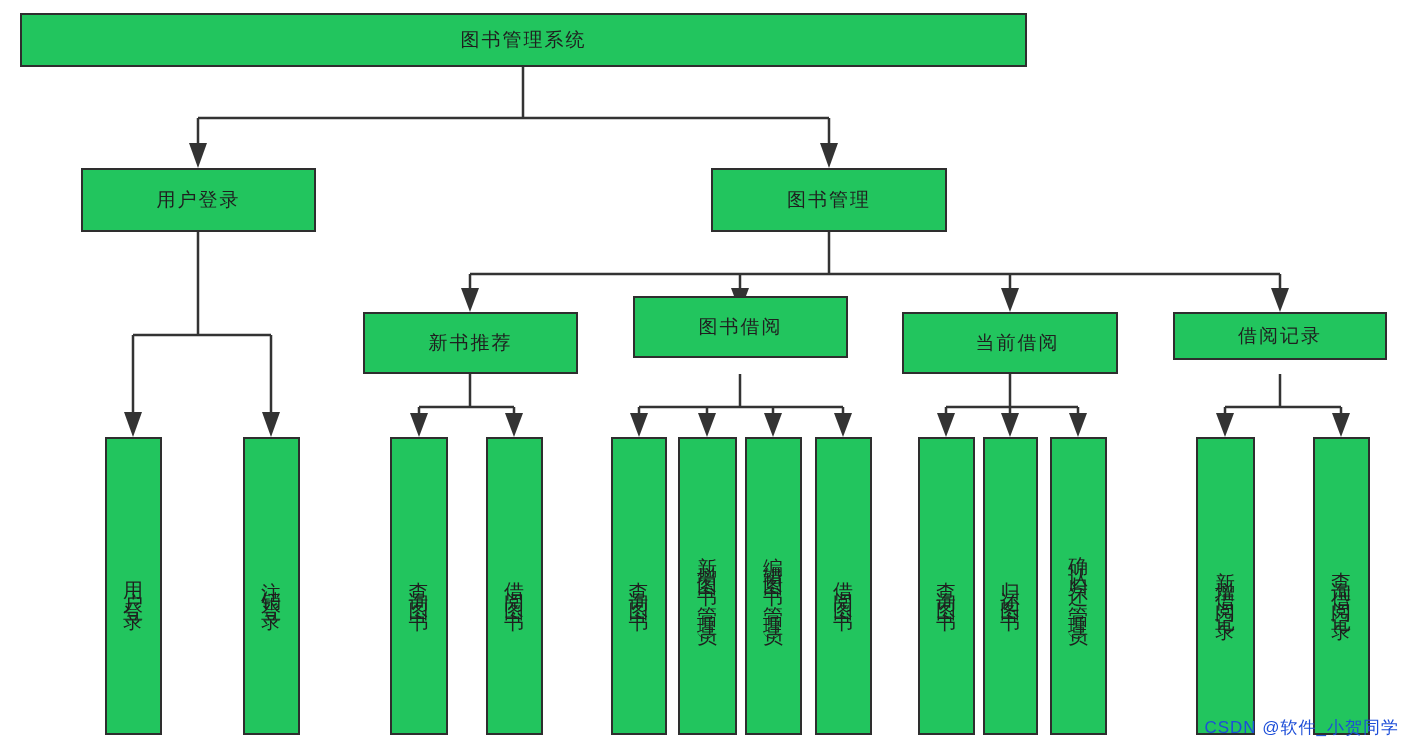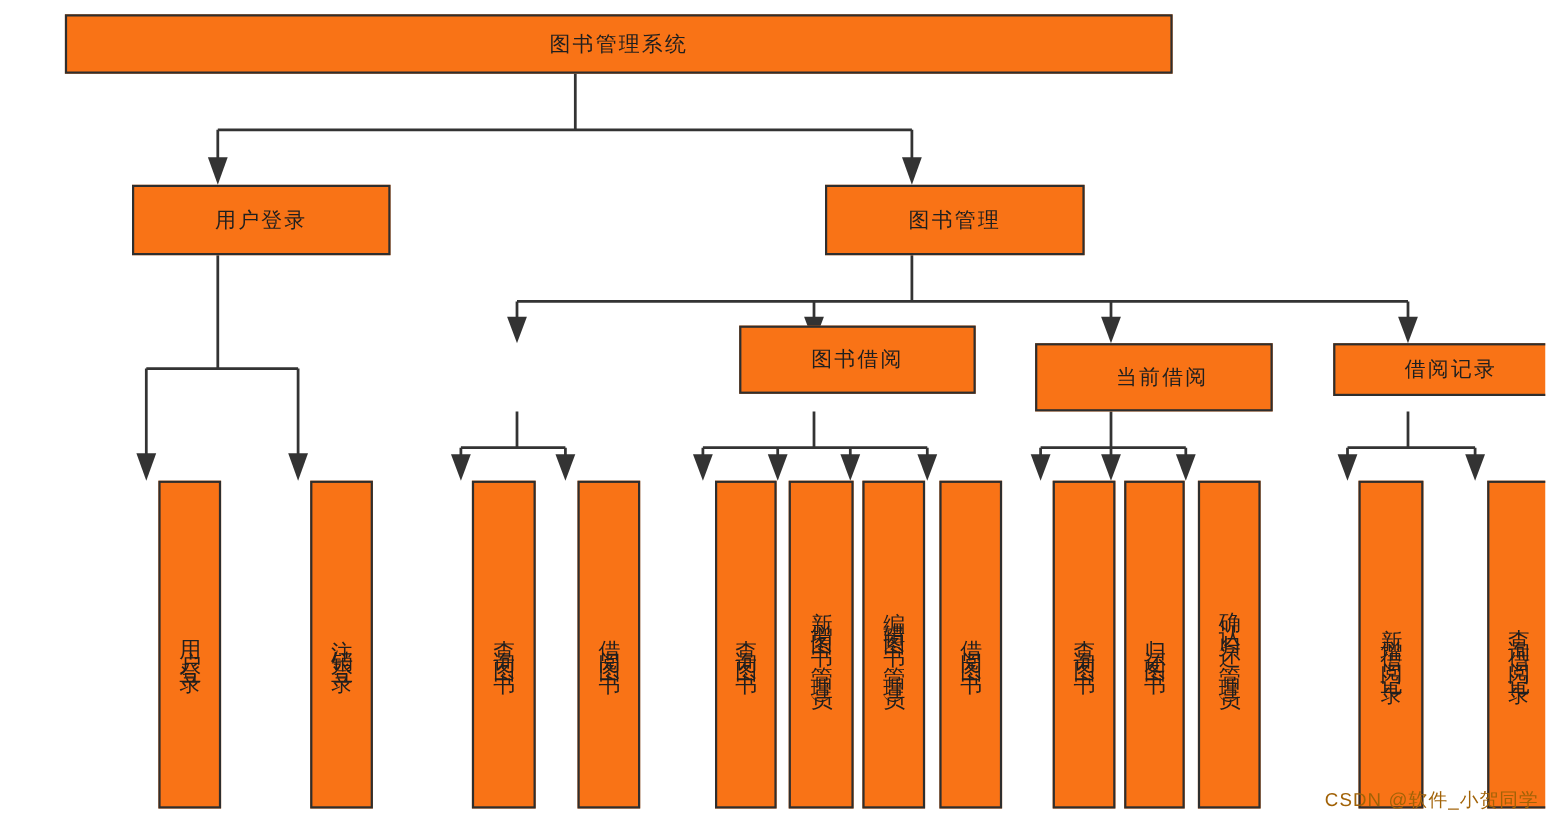--- a/index.html
+++ b/index.html
@@ -8,41 +8,41 @@
     width:1405px;height:747px;
     background:#ffffff;
     font-family:"Liberation Sans", sans-serif;
     overflow:hidden;
   }
   #wires{position:absolute;left:0;top:0;width:1405px;height:747px;}
   .node{
     position:absolute;
     box-sizing:border-box;
     border:2.5px solid #2e2e2e;
-    background:#f97316;
+    background:#22c55e;
     color:#1f1f1f;
-    display:flex;align-items:center;justify-content:center;margin-left:39px;
+    display:flex;align-items:center;justify-content:center;
   }
   .hnode{
     font-size:19px;
     letter-spacing:2px;
     white-space:nowrap;
   }
   .vnode{
     writing-mode:vertical-rl;
     text-orientation:mixed;
     font-size:20px;
     letter-spacing:10px;
     line-height:1;
   }
   .watermark{
     position:absolute;
     right:6px;top:716px;
     font-size:17px;
-    color:#a16207;
+    color:#1d4ed8;
     letter-spacing:1px;
     white-space:nowrap;
   }
 </style>
 </head>
 <body>
 
 <div id="stage">
 
   <svg id="wires" viewBox="0 0 1405 747" xmlns="http://www.w3.org/2000/svg">
@@ -83,20 +83,21 @@
       <polygon points="1216,413 1234,413 1225,437"></polygon>
       <polygon points="1332,413 1350,413 1341,437"></polygon>
     </g>
   </svg>
 
   <div class="node hnode" style="left:20px;top:13px;width:1007px;height:54px;">图书管理系统</div>
 
   <div class="node hnode" style="left:81px;top:168px;width:235px;height:64px;">用户登录</div>
   <div class="node hnode" style="left:711px;top:168px;width:236px;height:64px;font-family:Liberation Serif, serif;">图书管理</div>
 
+  <div class="node hnode" style="left:363px;top:312px;width:215px;height:62px;">新书推荐</div>
   <div class="node hnode" style="left:633px;top:296px;width:215px;height:62px;text-align:right;">图书借阅</div>
   <div class="node hnode" style="left:902px;top:312px;width:216px;height:62px;padding-left:15px;">当前借阅</div>
   <div class="node hnode" style="left:1173px;top:312px;width:214px;height:48px;">借阅记录</div>
 
   <div class="node vnode" style="left:105px;top:437px;width:57px;height:298px;">用户登录</div>
   <div class="node vnode" style="left:243px;top:437px;width:57px;height:298px;">注销登录</div>
 
   <div class="node vnode" style="left:390px;top:437px;width:58px;height:298px;">查询图书</div>
   <div class="node vnode" style="left:486px;top:437px;width:57px;height:298px;">借阅图书</div>
 

